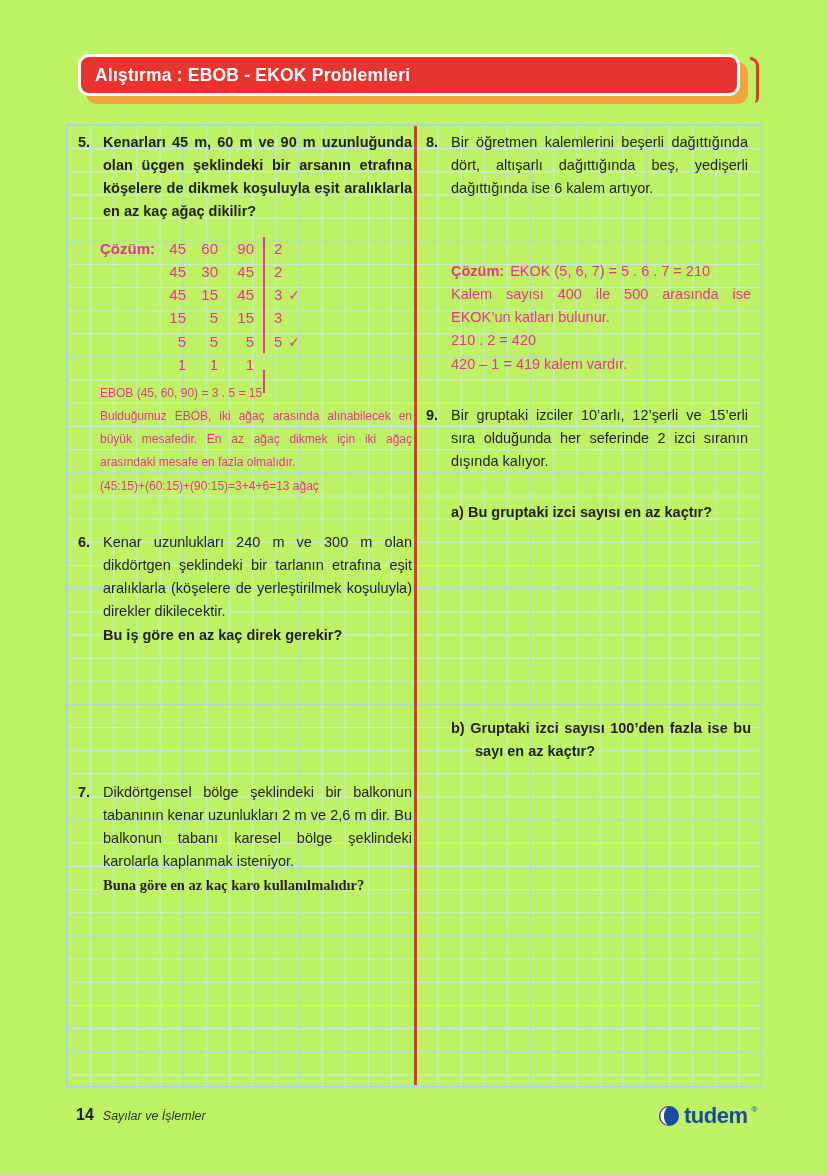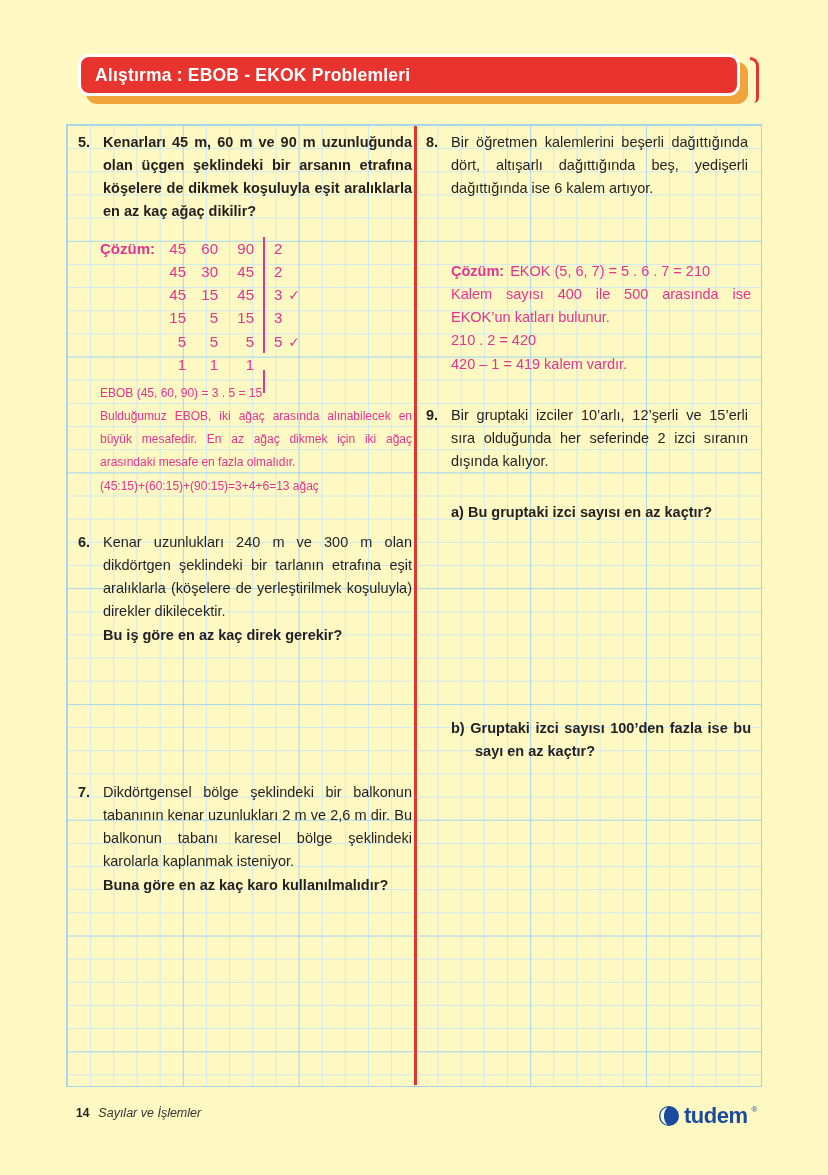--- a/index.html
+++ b/index.html
@@ -1,20 +1,20 @@
 <!DOCTYPE html>
 <html><head>
 <meta charset="utf-8">
 <style>
   * { margin:0; padding:0; box-sizing:border-box; }
   html,body { background:#e9e9e9; }
   body { font-family:"Liberation Sans", sans-serif; }
   .page {
     position:relative; width:828px; height:1175px; margin:0 auto;
-    background:#fef9c3; overflow:hidden; color:#231f20;
+    background:#bef264; overflow:hidden; color:#231f20;
   }
 
   
   .banner-shadow {
     position:absolute; left:86px; top:62px; width:662px; height:42px;
     background:#f0a43c; border-radius:11px;
   }
   .banner {
     position:absolute; left:78px; top:54px; width:662px; height:42px;
     background:#e8332e; border:3px solid #ffffff; border-radius:11px;
@@ -88,21 +88,21 @@
     position:absolute; left:451px; top:260px; width:300px;
     color:#e53390; font-size:14.5px; line-height:23.15px;
   }
   .sol8 .first { display:flex; gap:6px; }
   .sol8 .justify { text-align:justify; }
 
   
   .footer-left {
     position:absolute; left:76px; top:1106px; display:flex; align-items:baseline; gap:9px;
   }
-  .pageno { font-weight:bold; font-size:12px; }
+  .pageno { font-weight:bold; font-size:16px; }
   .section { font-style:italic; font-size:12.5px; color:#333333; }
   .brand {
     position:absolute; left:658px; top:1103px; display:flex; align-items:center; gap:4px;
   }
   .brand-text { color:#1b4a9e; font-weight:bold; font-size:22px; letter-spacing:-0.5px; }
   .brand-mark { color:#1b4a9e; font-size:8px; align-self:flex-start; margin-top:2px; }
 </style>
 </head>
 <body>
 
@@ -193,21 +193,21 @@
     <span>
       <span class="ptext" style="display:block;">Kenar uzunlukları 240 m ve 300 m olan dikdörtgen şeklindeki bir tarlanın etrafına eşit aralıklarla (köşelere de yerleştirilmek koşuluyla) direkler dikilecektir.</span>
       <span class="qline" style="display:block;">Bu iş göre en az kaç direk gerekir?</span>
     </span>
   </div>
 
   <div class="problem p7">
     <span class="pnum">7.</span>
     <span>
       <span class="ptext" style="display:block;">Dikdörtgensel bölge şeklindeki bir balkonun tabanının kenar uzunlukları 2 m ve 2,6 m dir. Bu balkonun tabanı karesel bölge şeklindeki karolarla kaplanmak isteniyor.</span>
-      <span class="qline" style="display:block;">Buna göre en az kaç karo kullanılmalıdır?</span>
+      <span class="qline" style="display:block;font-family:Liberation Serif, serif;">Buna göre en az kaç karo kullanılmalıdır?</span>
     </span>
   </div>
 
   <div class="problem p8">
     <span class="pnum">8.</span>
     <span>
       <span class="ptext" style="display:block;">Bir öğretmen kalemlerini beşerli dağıttığında dört, altışarlı dağıttığında beş, yedişerli dağıttığında ise 6 kalem artıyor.</span>
     </span>
   </div>
 

